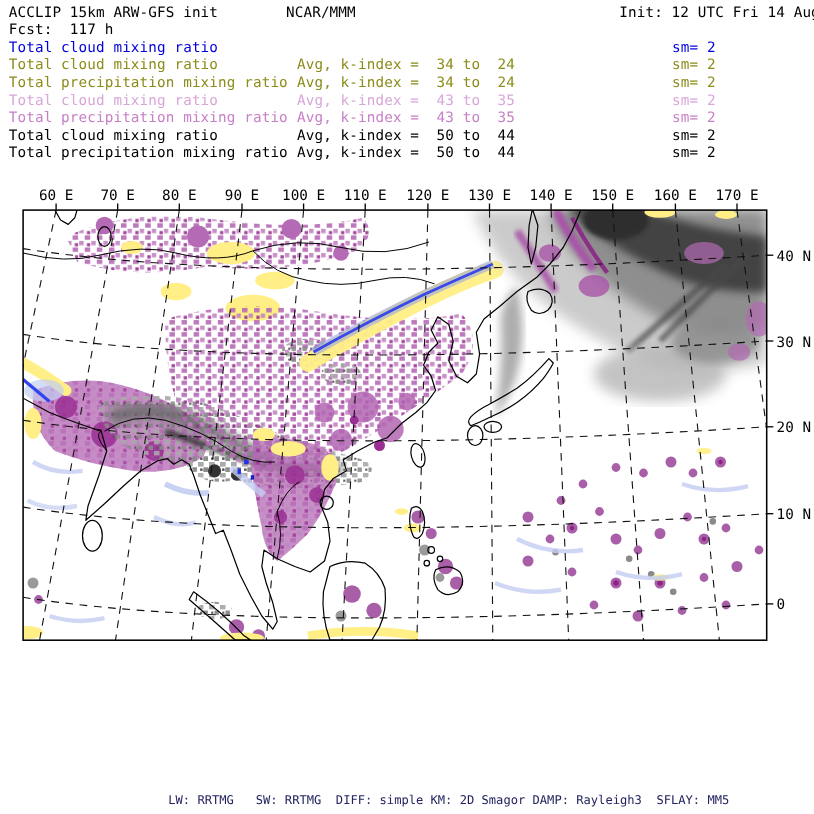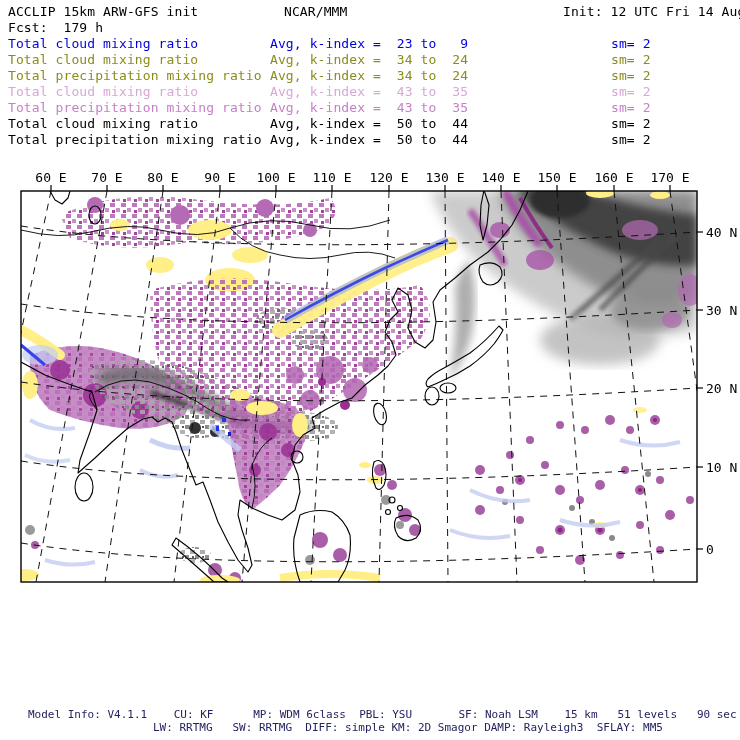--- a/index.html
+++ b/index.html
@@ -4,21 +4,21 @@
 <style>
   html,body{margin:0;padding:0;background:#ffffff;}
   .page{position:relative;width:740px;height:740px;background:#ffffff;overflow:hidden;
         font-family:"DejaVu Sans Mono",monospace;}
   
   .hrow{position:absolute;left:0;width:607px;height:16px;font-size:13px;line-height:16px;}
   .hrow span{position:absolute;white-space:pre;letter-spacing:0.1px;}
   .c1{left:8px;}
   .c2{left:270px;}
   .c3{left:575px;margin-left:36px;}
-  .r1 .c2{left:284px;} .r1 .c3{left:527px;}
+  .r1 .c2{left:260px;} .r1 .c3{left:527px;}
   .r2 .c2{left:302px;}
   .col-black{color:#000000;}
   .col-blue{color:#0000dd;}
   .col-olive{color:#8c8c1a;}
   .col-pluml{color:#d9a6d9;}
   .col-plum{color:#c77fc7;}
   
   .frow{position:absolute;font-size:11px;line-height:13px;color:#23235f;white-space:pre;}
   #f1{left:28px;top:708px;}
   #f2{left:153px;top:721px;}
@@ -30,25 +30,24 @@
 <body>
 
 <div class="page">
 
   <div class="hrow r1 col-black" style="top:4px">
     <span class="c1">ACCLIP 15km ARW-GFS init</span>
     <span class="c2">NCAR/MMM</span>
     <span class="c3">Init: 12 UTC Fri 14 Aug 20</span>
   </div>
   <div class="hrow r2 col-black" style="top:20px">
-    <span class="c1">Fcst:  179 h</span>
+    <span class="c1">Fcst:  117 h</span>
   </div>
   <div class="hrow col-blue" style="top:36px">
     <span class="c1">Total cloud mixing ratio</span>
-    <span class="c2">Avg, k-index =  23 to   9</span>
     <span class="c3">sm= 2</span>
   </div>
   <div class="hrow col-olive" style="top:52px">
     <span class="c1">Total cloud mixing ratio</span>
     <span class="c2">Avg, k-index =  34 to  24</span>
     <span class="c3">sm= 2</span>
   </div>
   <div class="hrow col-olive" style="top:68px">
     <span class="c1">Total precipitation mixing ratio</span>
     <span class="c2">Avg, k-index =  34 to  24</span>
@@ -364,16 +363,15 @@
       <g class="ticktxt">
         <text x="706" y="67">40 N</text>
         <text x="706" y="145">30 N</text>
         <text x="706" y="223">20 N</text>
         <text x="706" y="302">10 N</text>
         <text x="706" y="384">0</text>
       </g>
     </g>
   </svg>
 
-  <div class="frow" id="f1">Model Info: V4.1.1    CU: KF      MP: WDM 6class  PBL: YSU       SF: Noah LSM    15 km   51 levels   90 sec</div>
   <div class="frow" id="f2">LW: RRTMG   SW: RRTMG  DIFF: simple KM: 2D Smagor DAMP: Rayleigh3  SFLAY: MM5</div>
 
 </div>
 
 </body></html>

